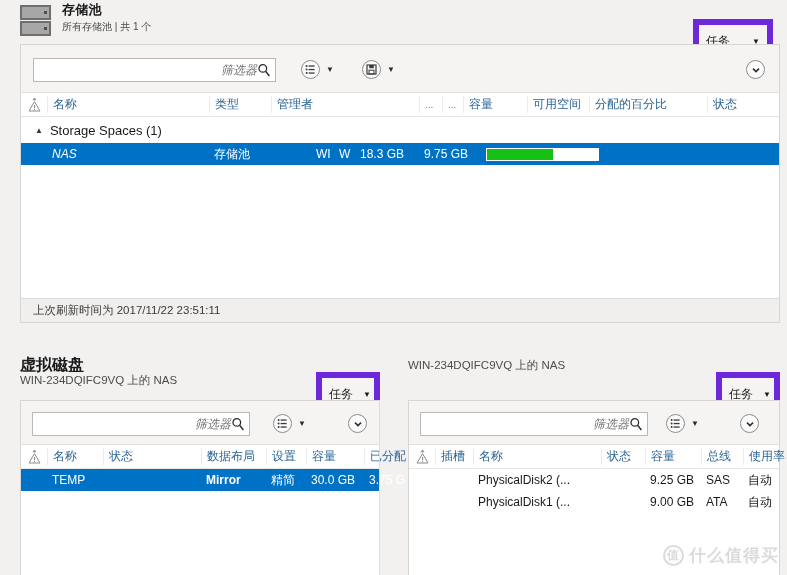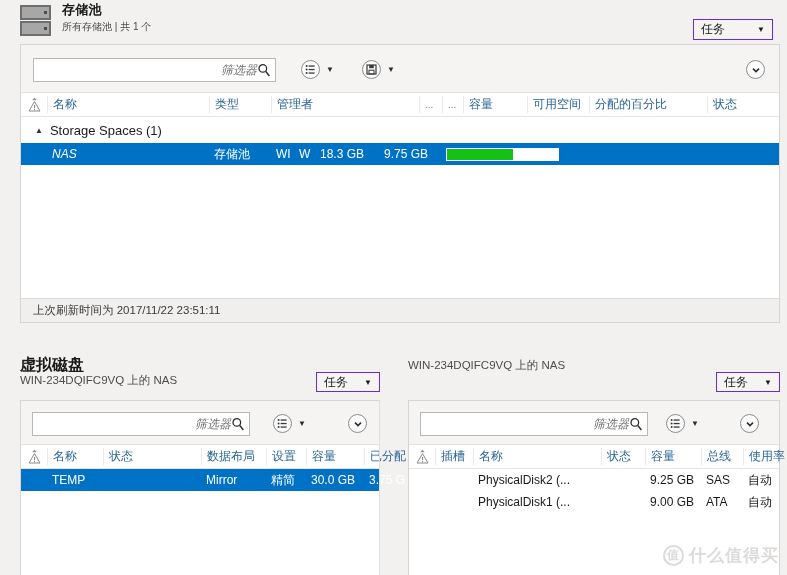--- a/index.html
+++ b/index.html
@@ -14,23 +14,23 @@
   }
   .page { position: relative; width: 787px; height: 575px; background: #f2f1f0; }
 
   
   .sec-head { position: absolute; left: 20px; top: 2px; width: 760px; height: 40px; }
   .sec-head-inner { display: flex; align-items: flex-start; }
   .server-icon { width: 32px; height: 34px; margin-right: 10px; margin-top: 2px; flex: none; }
   .sec-title { font-size: 13px; font-weight: bold; color: #1a1a1a; line-height: 16px; letter-spacing: .2px; }
   .sec-sub { font-size: 10px; color: #4c4c4c; line-height: 16px; margin-top: 1px; }
   .tasks-btn {
-    position: absolute; border: 1px solid #6d28d9; background: #f5f4f3;
+    position: absolute; border: 6px solid #6d28d9; background: #f5f4f3;
     font-size: 12px; color: #1a1a1a; display: flex; align-items: center;
-    justify-content: space-between; padding: 8px 7px; cursor: default;
+    justify-content: space-between; padding: 16px 7px; cursor: default;
   }
   .tasks-btn .cap { white-space: nowrap; }
   .tasks-btn .caret { font-size: 8px; margin-left: 10px; color: #1a1a1a; }
   #tasks-main { right: 7px; top: 17px; width: 80px; height: 21px; }
 
   
   .panel { position: absolute; background: #ffffff; border: 1px solid #d6d5d4; }
   #pool-panel { left: 20px; top: 44px; width: 760px; height: 279px; }
 
   .filterbar { position: relative; height: 48px; background: #f5f4f3; border-bottom: 1px solid #e2e1e0; }
@@ -187,21 +187,21 @@
       </div>
     <div class="grouprow">
       <span class="tri">▲</span>
       <span>Storage Spaces (1)</span>
     </div>
     <div id="pool-rows">
         <div class="row sel">
           <div class="cell" style="width: 26px; flex: 0 0 26px; text-align: center;"></div>
           <div class="cell" style="width: 162px; flex: 0 0 162px; text-align: left; font-style: italic;">NAS</div>
           <div class="cell" style="width: 62px; flex: 0 0 62px; text-align: left;">存储池</div>
-          <div class="cell" style="width: 23px; flex: 0 0 23px; text-align: left;">WI</div>
+          <div class="cell" style="width: 23px; flex: 0 0 23px; text-align: left; margin-left: 40px;">WI</div>
           <div class="cell" style="width: 21px; flex: 0 0 21px; text-align: left;">W</div>
           <div class="cell" style="width: 64px; flex: 0 0 64px; text-align: left;">18.3 GB</div>
           <div class="cell" style="width: 62px; flex: 0 0 62px; text-align: left;">9.75 GB</div>
           <div class="cell" style="width: 118px; flex: 0 0 118px; text-align: left;">
             <div class="bar-outer">
               <div class="bar-fill" style="width: 47%;"></div>
             </div>
           </div>
           <div class="cell" style="width: 52px; flex: 0 0 52px; text-align: left;"></div>
         </div>
@@ -263,21 +263,21 @@
         <div class="th" style="width: 65px; flex: 0 0 65px; text-align: left;">数据布局</div>
         <div class="th" style="width: 40px; flex: 0 0 40px; text-align: left;">设置</div>
         <div class="th" style="width: 58px; flex: 0 0 58px; text-align: left;">容量</div>
         <div class="th" style="width: 52px; flex: 0 0 52px; text-align: left;">已分配</div>
       </div>
     <div id="vd-rows">
         <div class="row sel">
           <div class="cell" style="width: 26px; flex: 0 0 26px; text-align: center;"></div>
           <div class="cell" style="width: 56px; flex: 0 0 56px; text-align: left;">TEMP</div>
           <div class="cell" style="width: 98px; flex: 0 0 98px; text-align: left;"></div>
-          <div class="cell" style="width: 65px; flex: 0 0 65px; text-align: left;">Mirror</div>
+          <div class="cell" style="width: 65px; flex: 0 0 65px; text-align: left; font-weight: bold;">Mirror</div>
           <div class="cell" style="width: 40px; flex: 0 0 40px; text-align: left;">精简</div>
           <div class="cell" style="width: 58px; flex: 0 0 58px; text-align: left;">30.0 GB</div>
           <div class="cell" style="width: 52px; flex: 0 0 52px; text-align: left;">3.75 G</div>
         </div>
       </div>
   </div>
 
   <div class="sec-head" id="pd-head">
     <div class="sub-sub">WIN-234DQIFC9VQ 上的 NAS</div>
     <div class="tasks-btn" id="tasks-pd">

